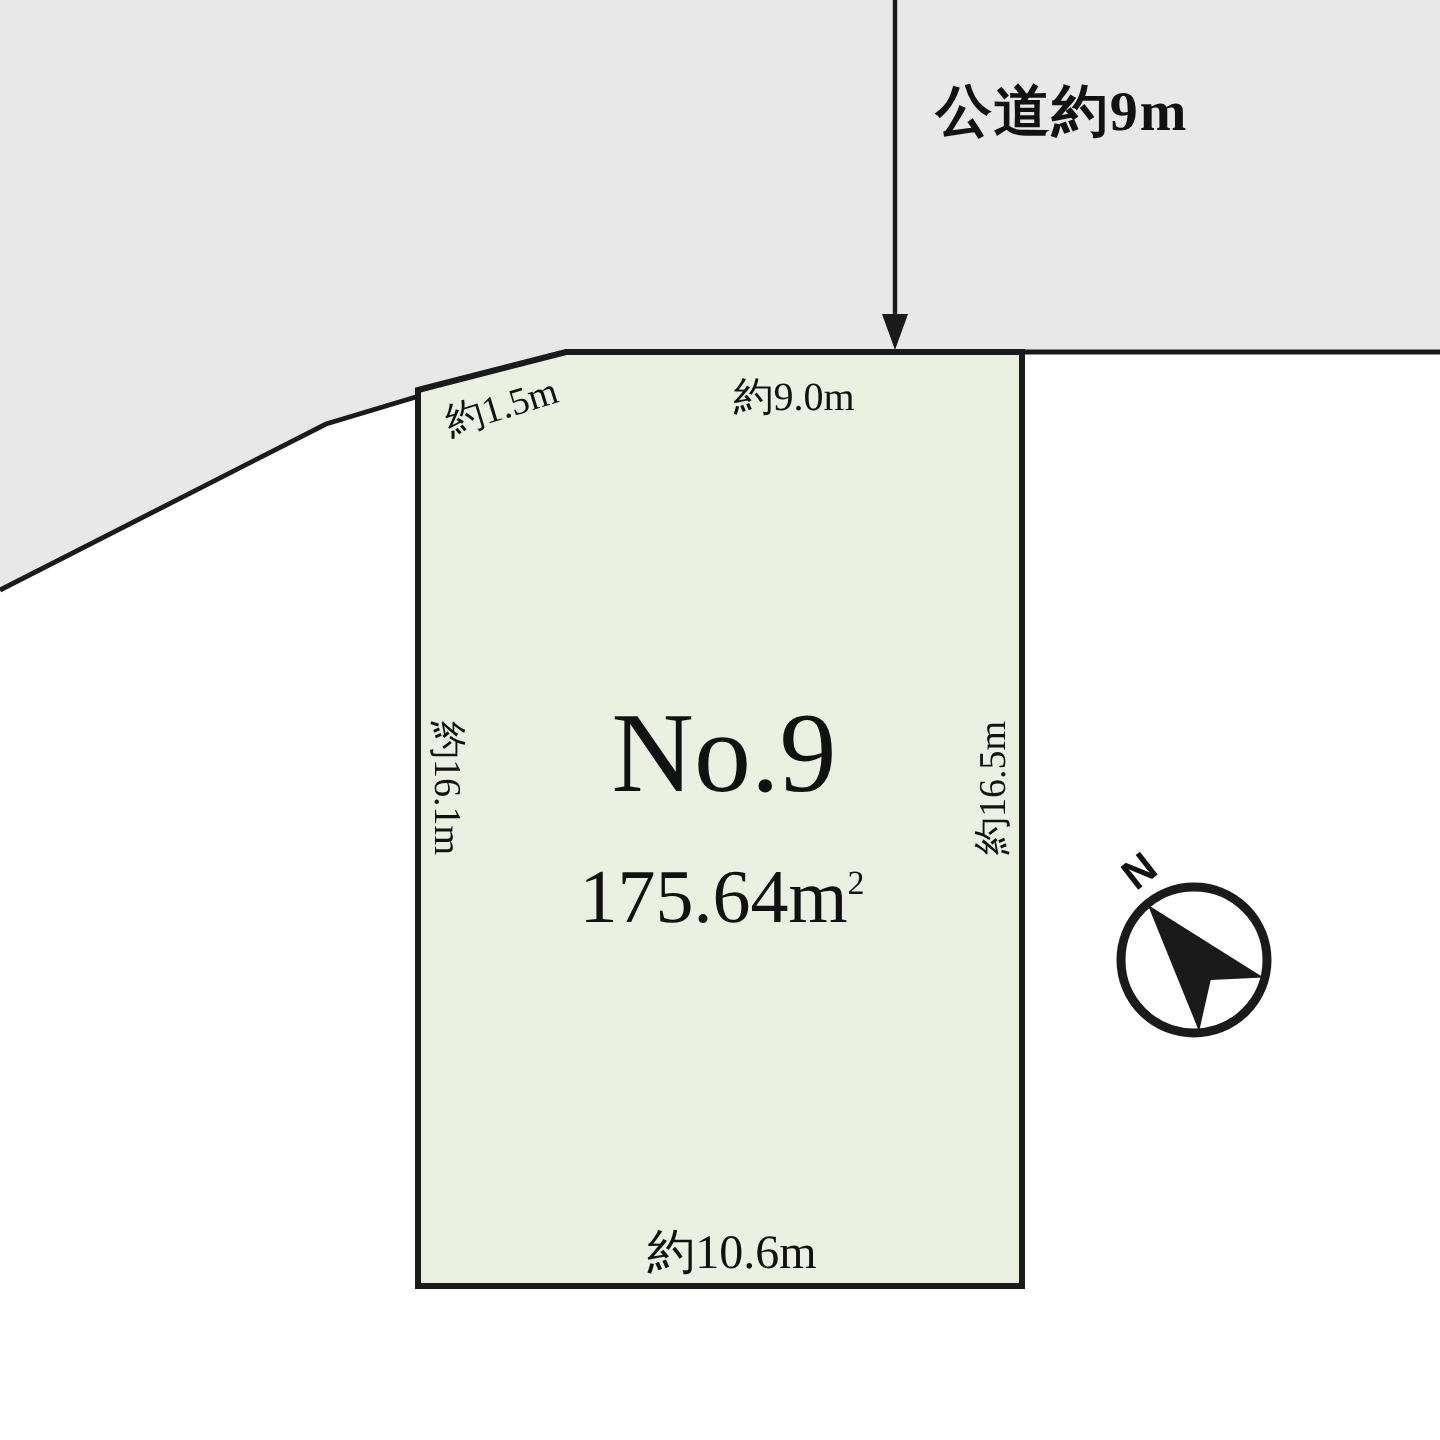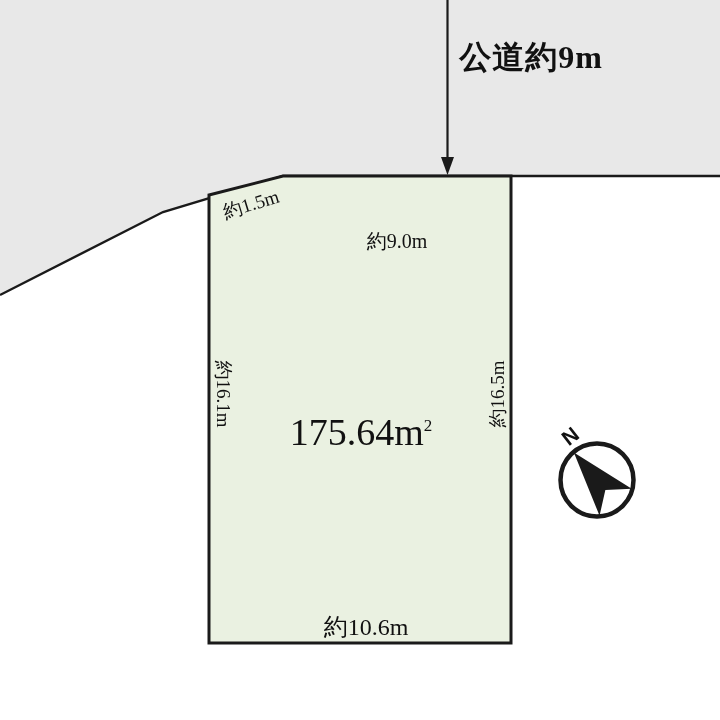--- a/index.html
+++ b/index.html
@@ -23,54 +23,53 @@
   .label {
     position: absolute;
     transform: translate(-50%, -50%);
     color: #111111;
     white-space: nowrap;
     font-family: "Liberation Serif", "DejaVu Serif", serif;
     line-height: 1;
   }
   .road-label {
     left: 531px; top: 57px;
-    font-size: 32px;
+    font-size: 28px;
     font-weight: 600;
     letter-spacing: 1px;
   }
   .dim-top-cut {
     left: 251px; top: 204px;
     font-size: 19px;
     transform: translate(-50%, -50%) rotate(-17deg);
   }
   .dim-top {
     left: 397px; top: 199px;
     font-size: 20px;
-    margin-top: 42px;
   }
   .dim-left {
     left: 223px; top: 394px;
     font-size: 19px;
     transform: translate(-50%, -50%) rotate(90deg);
   }
   .dim-right {
     left: 497px; top: 394px;
     font-size: 19px;
     transform: translate(-50%, -50%) rotate(-90deg);
   }
   .dim-bottom {
     left: 366px; top: 627px;
     font-size: 24px;
   }
   .plot-name {
     left: 362px; top: 377px;
     font-size: 57px;
   }
   .plot-area {
-    left: 361px; top: 432px;
+    left: 361px; top: 449px;
     font-size: 38px;
   }
   .plot-area sup {
     font-size: 17px;
     vertical-align: 14px;
     line-height: 0;
   }
   .compass-n {
     left: 570px; top: 436px;
     font-size: 21px;
@@ -106,18 +105,19 @@
   <div class="label dim-top-cut">約1.5m</div>
 
   <div class="label dim-top">約9.0m</div>
 
   <div class="label dim-left">約16.1m</div>
 
   <div class="label dim-right">約16.5m</div>
 
   <div class="label dim-bottom">約10.6m</div>
 
+  <div class="label plot-name">No.9</div>
 
   <div class="label plot-area"><span>175.64</span><span>m</span><sup>2</sup></div>
 
   <div class="label compass-n">N</div>
 
 </div>
 
 </body></html>

